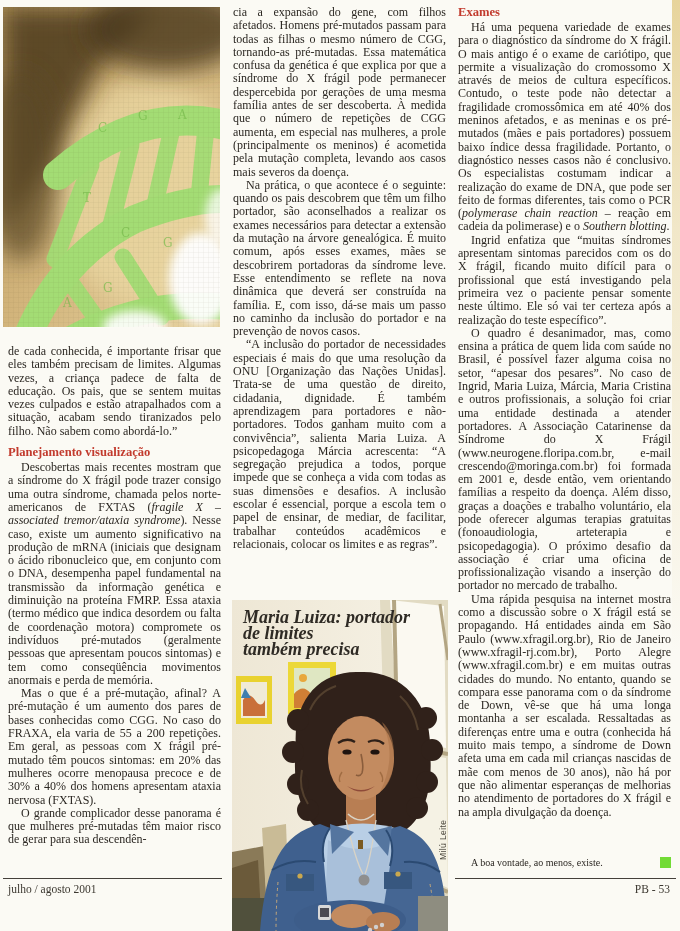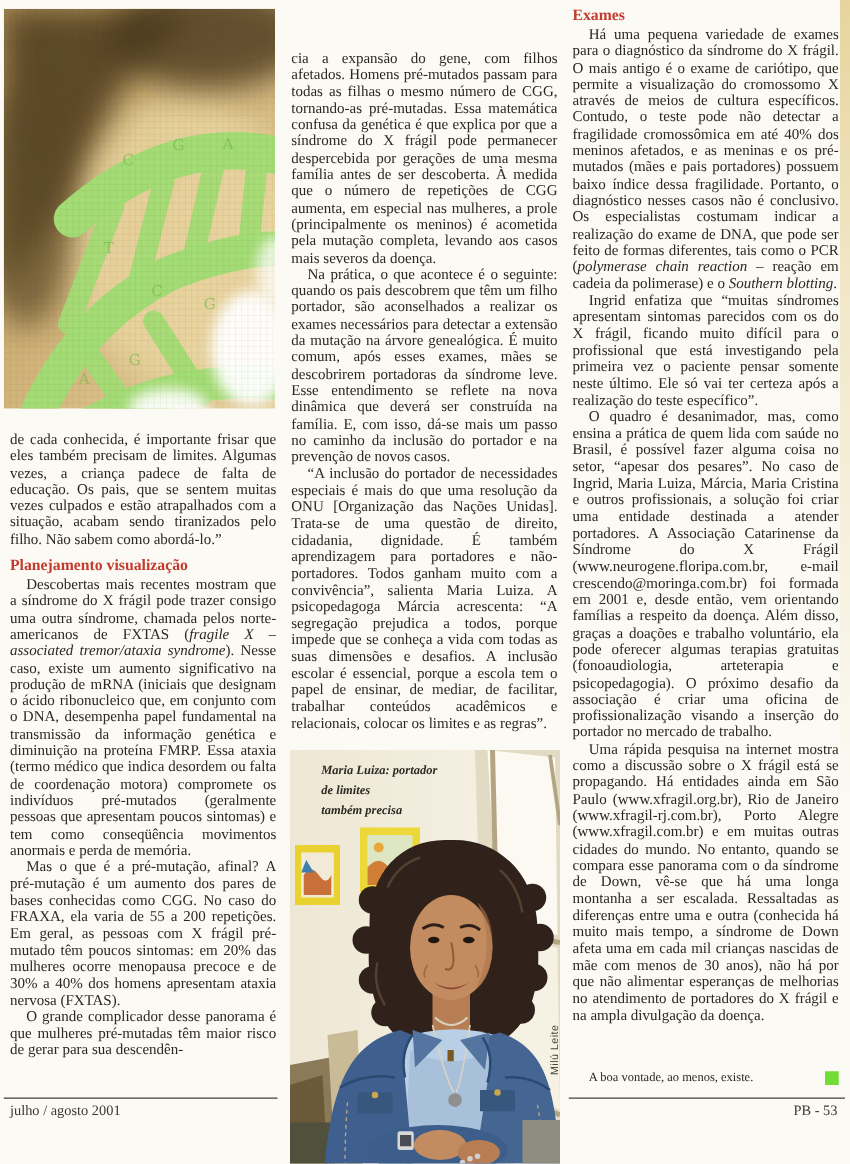--- a/index.html
+++ b/index.html
@@ -17,43 +17,42 @@
   .photo{position:absolute;overflow:hidden;}
   .photo-dna{left:3px;top:7px;width:217px;height:320px;}
   .photo-maria{left:232px;top:600px;width:216px;height:331px;}
   .photo svg{display:block;width:100%;height:100%;}
   .col{
     position:absolute;width:213px;overflow:hidden;
     font-size:12px;line-height:13.3px;text-align:justify;
     hyphens:auto;-webkit-hyphens:auto;
   }
   .col1{left:8px;top:345px;height:531px;}
-  .col2{left:233px;top:6px;height:592px;margin-top:34px;}
+  .col2{left:233px;top:6px;height:592px;}
   .col3{left:458px;top:5px;height:848px;}
   .col p{margin:0;text-indent:13px;}
   .col p.cont{text-indent:0;}
   .col h3{
     font-size:12.6px;line-height:14px;margin:7px 0 2px 0;
     color:#c23b2e;font-weight:bold;text-align:left;
   }
   .col3 h3.first{margin-top:0;}
   .lastline{
     position:absolute;left:458px;top:856px;width:213px;
     font-size:10px;line-height:13.3px;
     display:flex;justify-content:space-between;align-items:center;
   }
   .lastline .txt{padding-left:13px;}
   .end-marker{
     width:11px;height:11px;background:#72db35;display:inline-block;flex:0 0 auto;
   }
   .caption{
     position:absolute;left:11px;top:9px;width:170px;
-    font-style:italic;font-weight:bold;font-size:10px;line-height:16px;
+    font-style:italic;font-weight:bold;font-size:18px;line-height:16px;
     color:#2e2a24;
-    margin-left:14px;
   }
   .credit{
     position:absolute;right:0px;top:180px;height:80px;
     writing-mode:vertical-rl;transform:rotate(180deg);
     font-family:"Liberation Sans","DejaVu Sans",sans-serif;
     font-size:8.5px;color:#4c483e;letter-spacing:.4px;
   }
   .rule{position:absolute;top:878px;height:0;border-top:1px solid #44403a;}
   .rule-left{left:3px;width:219px;}
   .rule-right{left:455px;width:221px;}

